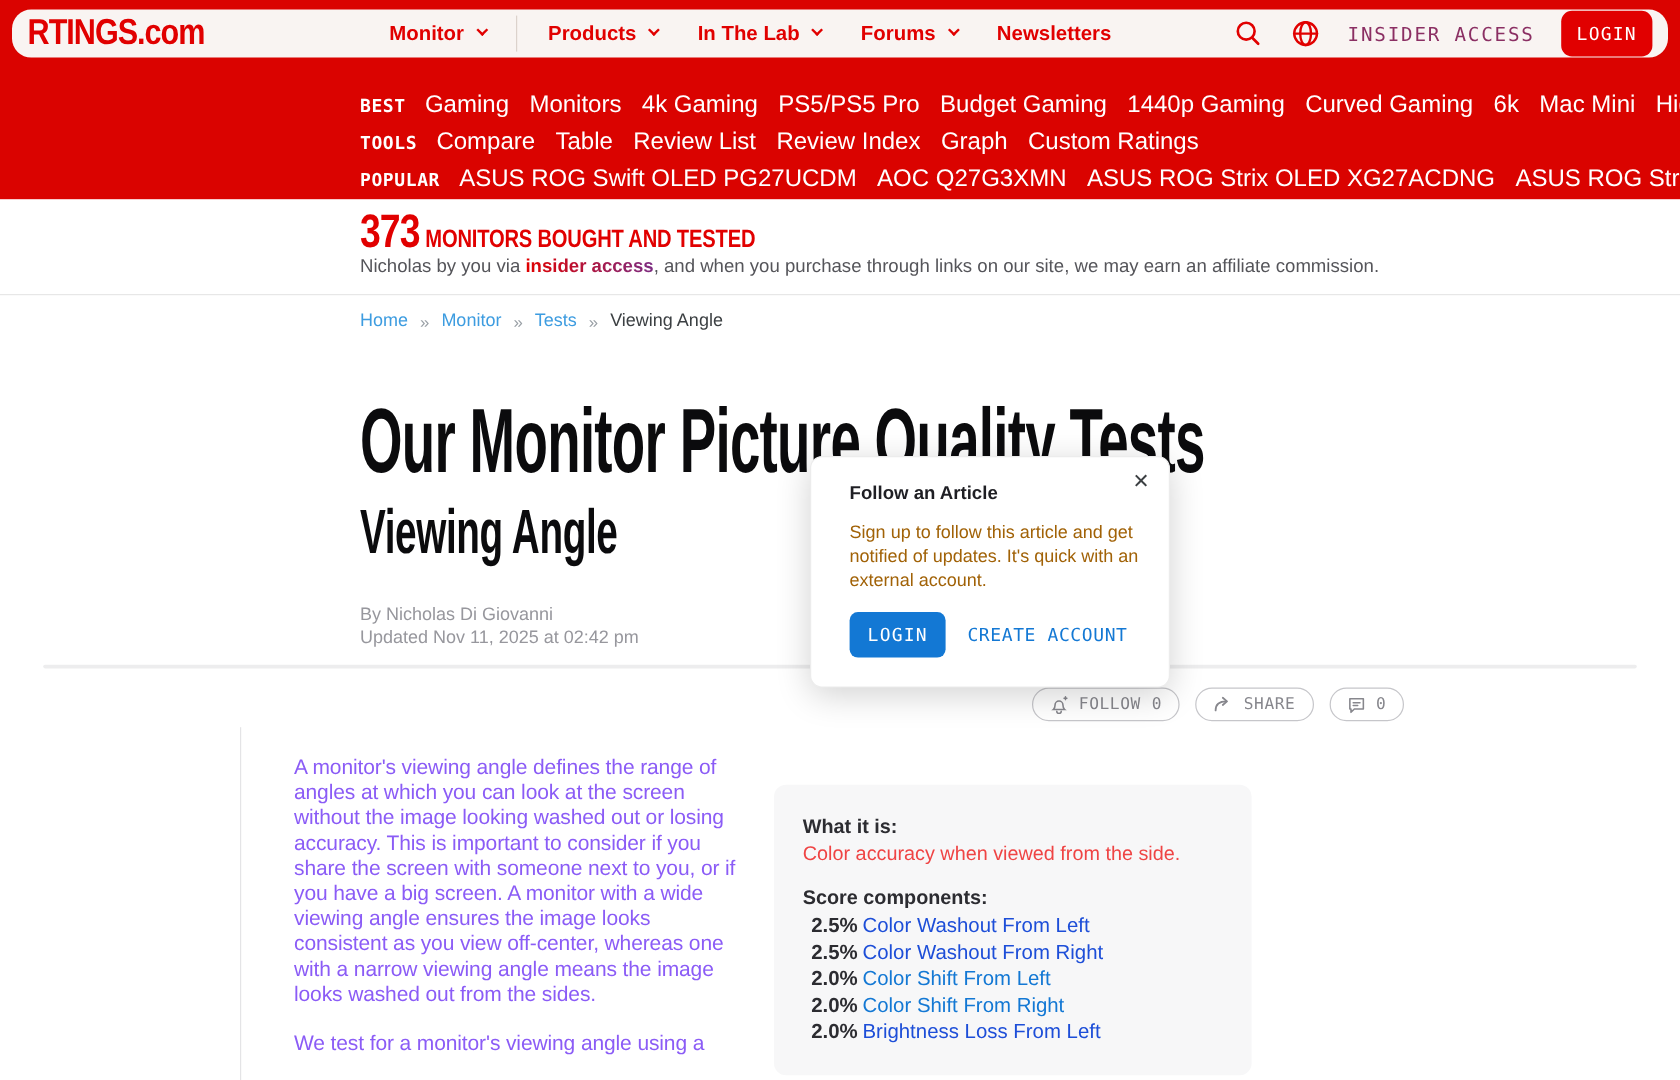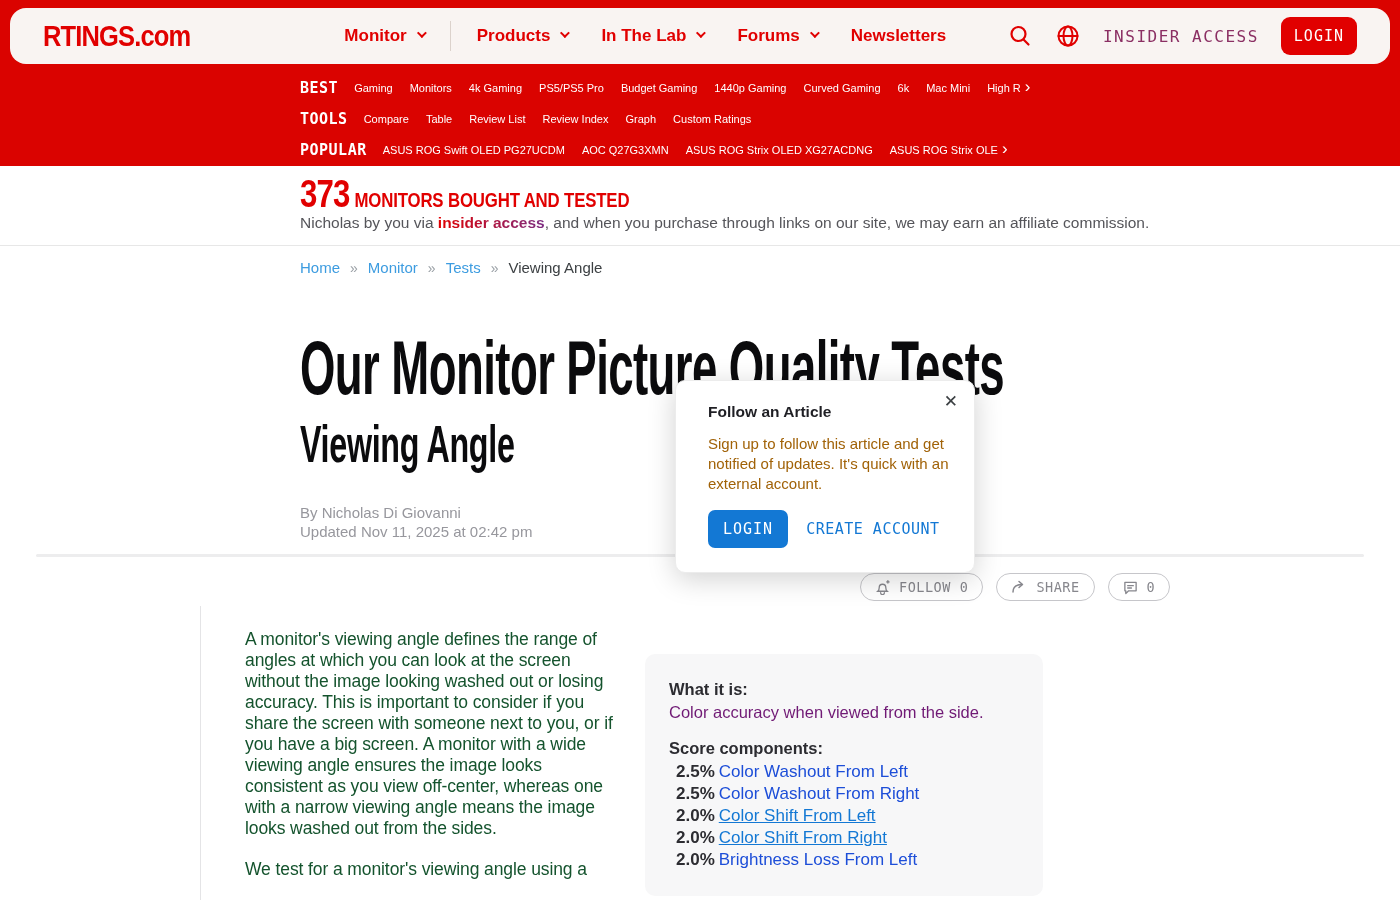--- a/index.html
+++ b/index.html
@@ -7,23 +7,23 @@
   body {
     font-family:"Liberation Sans","DejaVu Sans",sans-serif;
     background:#fff; overflow:hidden;
   }
   .mono { font-family:"DejaVu Sans Mono","Liberation Mono",monospace; }
   .page { position:relative; width:1400px; height:900px; overflow:hidden; background:#fff; }
 
   
   .topband { position:relative; width:100%; height:166px; background:var(--band-red,#da0300); }
   .header-pill {
-    position:absolute; left:10px; top:8px; right:10px; height:56px;
+    position:absolute; left:10px; top:8px; right:10px; height:40px;
     background:var(--header-bg,#f9f4f2); border-radius:16px;
-    display:flex; align-items:center; padding:0 33px;
+    display:flex; align-items:center; padding:0 13px;
   }
   .logo {
     color:var(--brand-red,#e10000); font-weight:bold; font-size:30px;
     letter-spacing:-1px; transform:scaleX(0.85); transform-origin:left center;
     white-space:nowrap;
   }
   .main-nav { display:flex; align-items:center; gap:34px; margin-left:128px; }
   .nav-item { display:flex; align-items:center; color:var(--brand-red,#e10000); font-size:17px; font-weight:bold; cursor:pointer; white-space:nowrap; }
   .chev { width:7px; height:7px; border-right:2px solid var(--brand-red,#e10000); border-bottom:2px solid var(--brand-red,#e10000); transform:rotate(45deg) translateY(-2px); display:inline-block; margin-left:10px; margin-top:-4px; }
   .nav-div { width:1px; height:30px; background:#dcd2cc; margin:0 -8px; }
@@ -32,21 +32,21 @@
   .insider-access { color:var(--insider-purple,#8b2f63); font-size:16px; letter-spacing:1.5px; cursor:pointer; white-space:nowrap; }
   .login-btn {
     background:var(--brand-red,#e10000); color:#fff; font-size:15px; letter-spacing:1px;
     padding:10px 13px; border-radius:9px; border:none; cursor:pointer;
   }
 
   
   .subnav { padding:72px 0 0 300px; }
   .subnav-row { display:flex; align-items:center; height:31px; color:#fff; white-space:nowrap; overflow:hidden; }
   .subnav-label { font-family:"DejaVu Sans Mono","Liberation Mono",monospace; font-weight:bold; font-size:15px; letter-spacing:0.5px; margin-right:16px; }
-  .subnav-item { font-size:11px; margin-right:17px; cursor:pointer; }
+  .subnav-item { font-size:20px; margin-right:17px; cursor:pointer; }
   .subnav-trunc { font-size:17px; margin-left:-13px; position:relative; top:-1px; }
 
   
   .tested-banner { padding:6px 0 0 300px; background:#fff; }
   .tested-line { display:inline-block; transform:scaleX(0.8); transform-origin:left bottom; white-space:nowrap; }
   .tested-count { color:var(--brand-red,#e10000); font-size:39px; font-weight:bold; letter-spacing:-1px; }
   .tested-label { color:var(--brand-red,#e10000); font-size:21px; font-weight:bold; letter-spacing:-0.2px; margin-left:6px; }
   .support-line { padding:0 0 13px 300px; font-size:15.5px; color:#55555a; margin-top:-2px; }
   .support-link {
     font-weight:bold; color:#b0125e;
@@ -100,35 +100,35 @@
     background:var(--deep-blue,#1378d4); color:#fff; border:none; border-radius:7px;
     font-size:15px; letter-spacing:1px; padding:10px 15px; cursor:pointer;
   }
   .popup-create { color:var(--deep-blue,#1378d4); font-size:15px; letter-spacing:0.5px; cursor:pointer; background:none; border:none; }
 
   
   .article { position:relative; padding:72px 0 0 245px; }
   .article::before { content:""; position:absolute; left:200px; top:49px; bottom:-300px; width:1px; background:#e4e4e6; }
   .article-flex { display:flex; align-items:flex-start; }
   .article-text { width:370px; }
-  .article-text p { font-size:17.5px; color:#14532d; line-height:1.2; letter-spacing:-0.1px; }
+  .article-text p { font-size:17.5px; color:#8b5cf6; line-height:1.2; letter-spacing:-0.1px; }
   .article-text p + p { margin-top:20px; }
 
   .info-card {
     width:398px; margin-left:30px; margin-top:25px;
     background:#f7f7f8; border-radius:10px; padding:26px 24px 26px 24px;
   }
   .card-label { font-size:16.5px; font-weight:bold; color:#2c2c31; }
-  .card-text { font-size:16.5px; color:#701a75; margin-top:4px; }
+  .card-text { font-size:16.5px; color:#ef4444; margin-top:4px; }
   .card-components { margin-top:17px; }
   .comp-list { margin-top:4px; padding-left:7px; }
   .comp-row { font-size:17px; line-height:1.18; margin-top:2px; }
   .comp-pct { font-weight:bold; color:#2c2c31; }
   .comp-name { color:#1d4ed8; margin-left:4px; }
-  .comp-link { color:var(--deep-blue,#1778d4); cursor:pointer;text-decoration:underline; }
+  .comp-link { color:var(--deep-blue,#1778d4); cursor:pointer; }
 </style>
 </head>
 <body>
 
 <div class="page">
 
   <div class="topband">
     <div class="header-pill">
       <div class="logo">RTINGS.com</div>
       <div class="main-nav">

